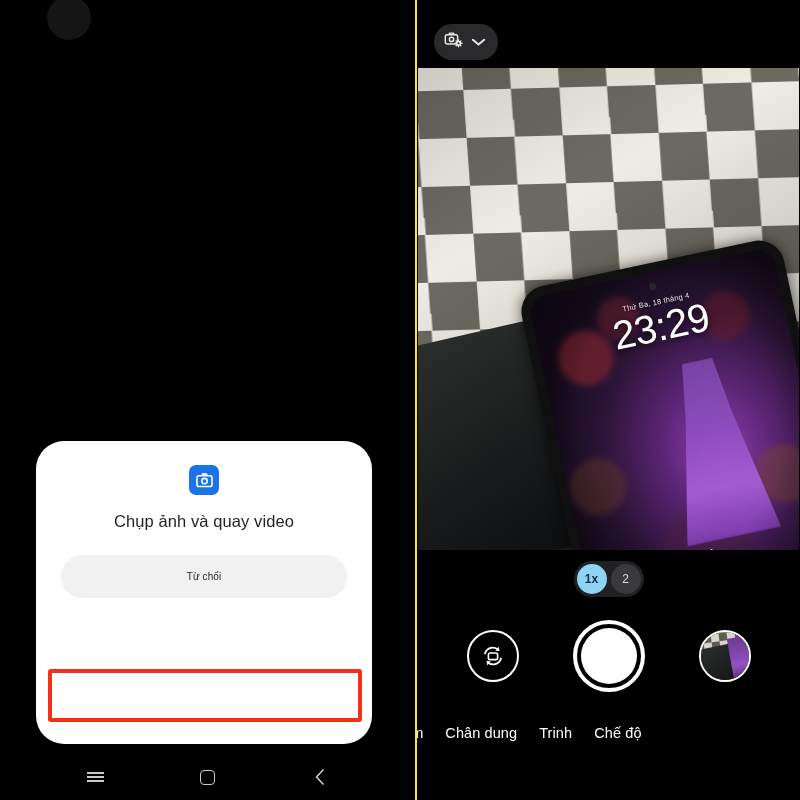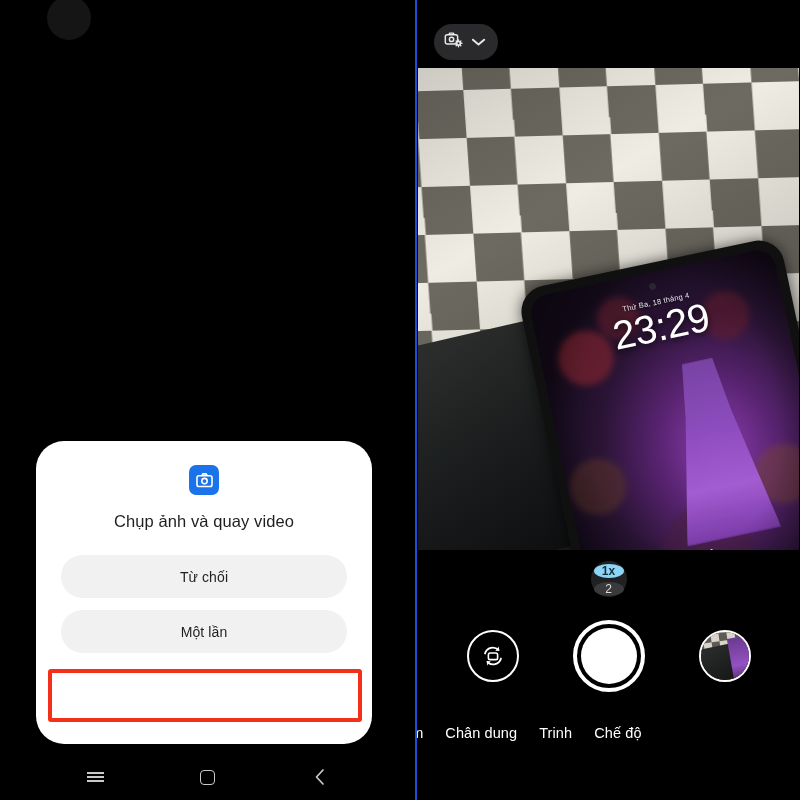--- a/index.html
+++ b/index.html
@@ -2,21 +2,21 @@
 <html><head>
 <meta charset="utf-8">
 <style>
   * { box-sizing: border-box; margin: 0; padding: 0; }
   html, body {
     width: 800px; height: 800px;
     background: #000;
     font-family: "Liberation Sans", sans-serif;
     overflow: hidden;
   }
-  #screen { position: relative; width: 800px; height: 800px; background: #1d4ed8; }
+  #screen { position: relative; width: 800px; height: 800px; background: #fde047; }
 
   
   #left-panel {
     position: absolute; left: 0; top: 0; width: 415px; height: 800px;
     background: #000;
   }
   #punch-hole {
     position: absolute; left: 47px; top: -4px;
     width: 44px; height: 44px; border-radius: 50%;
     background: #151515;
@@ -37,21 +37,21 @@
     margin-bottom: 17px;
   }
   #perm-app-icon svg { display: block; }
   #perm-title {
     font-size: 16.5px; color: #1f1f1f; font-weight: 400;
     letter-spacing: .1px; margin-bottom: 24px;
   }
   .perm-btn {
     width: 286px; height: 43px; border-radius: 22px;
     display: flex; align-items: center; justify-content: center;
-    font-size: 14px; letter-spacing: .1px;
+    font-size: 10px; letter-spacing: .1px;
     border: none; cursor: pointer; margin-bottom: 12px;
   }
   .perm-btn.secondary { background: #f1f1f1; color: #1f1f1f; }
   .perm-btn.primary   { background: #1b7ced; color: #ffffff; }
 
   #highlight-box {
     position: absolute; left: 48px; top: 669px;
     width: 314px; height: 53px;
     border: 4px solid #f4301a; border-radius: 3px;
     pointer-events: none;
@@ -166,21 +166,21 @@
     position: absolute; inset: 0;
     background: radial-gradient(ellipse at 50% 45%, rgba(0,0,0,0) 55%, rgba(0,0,0,.45) 100%);
     pointer-events: none;
   }
 
   
   #zoom-chips {
     position: absolute; left: 50%; top: 561px; transform: translateX(-50%);
     height: 36px; padding: 3px;
     background: #212124; border-radius: 18px;
-    display: flex; align-items: center; gap: 4px; flex-direction: column;
+    display: flex; align-items: center; gap: 4px;
   }
   .zoom-chip {
     width: 30px; height: 30px; border-radius: 50%;
     display: flex; align-items: center; justify-content: center;
     font-size: 12px; cursor: pointer;
   }
   .zoom-chip.active   { background: #8ed5f5; color: #10303e; font-weight: 700; }
   .zoom-chip.inactive { background: #3a3a3d; color: #dcdcdc; }
 
   
@@ -271,21 +271,20 @@
           <rect x="2.5" y="6" width="19" height="13.5" rx="2.6" stroke="#ffffff" stroke-width="2"></rect>
           <path d="M8.6 6 L9.9 3.6 H14.1 L15.4 6" stroke="#ffffff" stroke-width="2" stroke-linejoin="round"></path>
           <circle cx="12" cy="12.7" r="3.4" stroke="#ffffff" stroke-width="2"></circle>
         </svg>
       </div>
 
       <div id="perm-title">Chụp ảnh và quay video</div>
 
       <button class="perm-btn secondary">Từ chối</button>
 
-      <button class="perm-btn secondary">Một lần</button>
 
     </div>
 
     <div id="highlight-box"></div>
 
     <div class="nav-bar" id="nav-bar-left">
       <div class="nav-btn nav-recents">
         <div>
             <span></span>
             <span></span>

